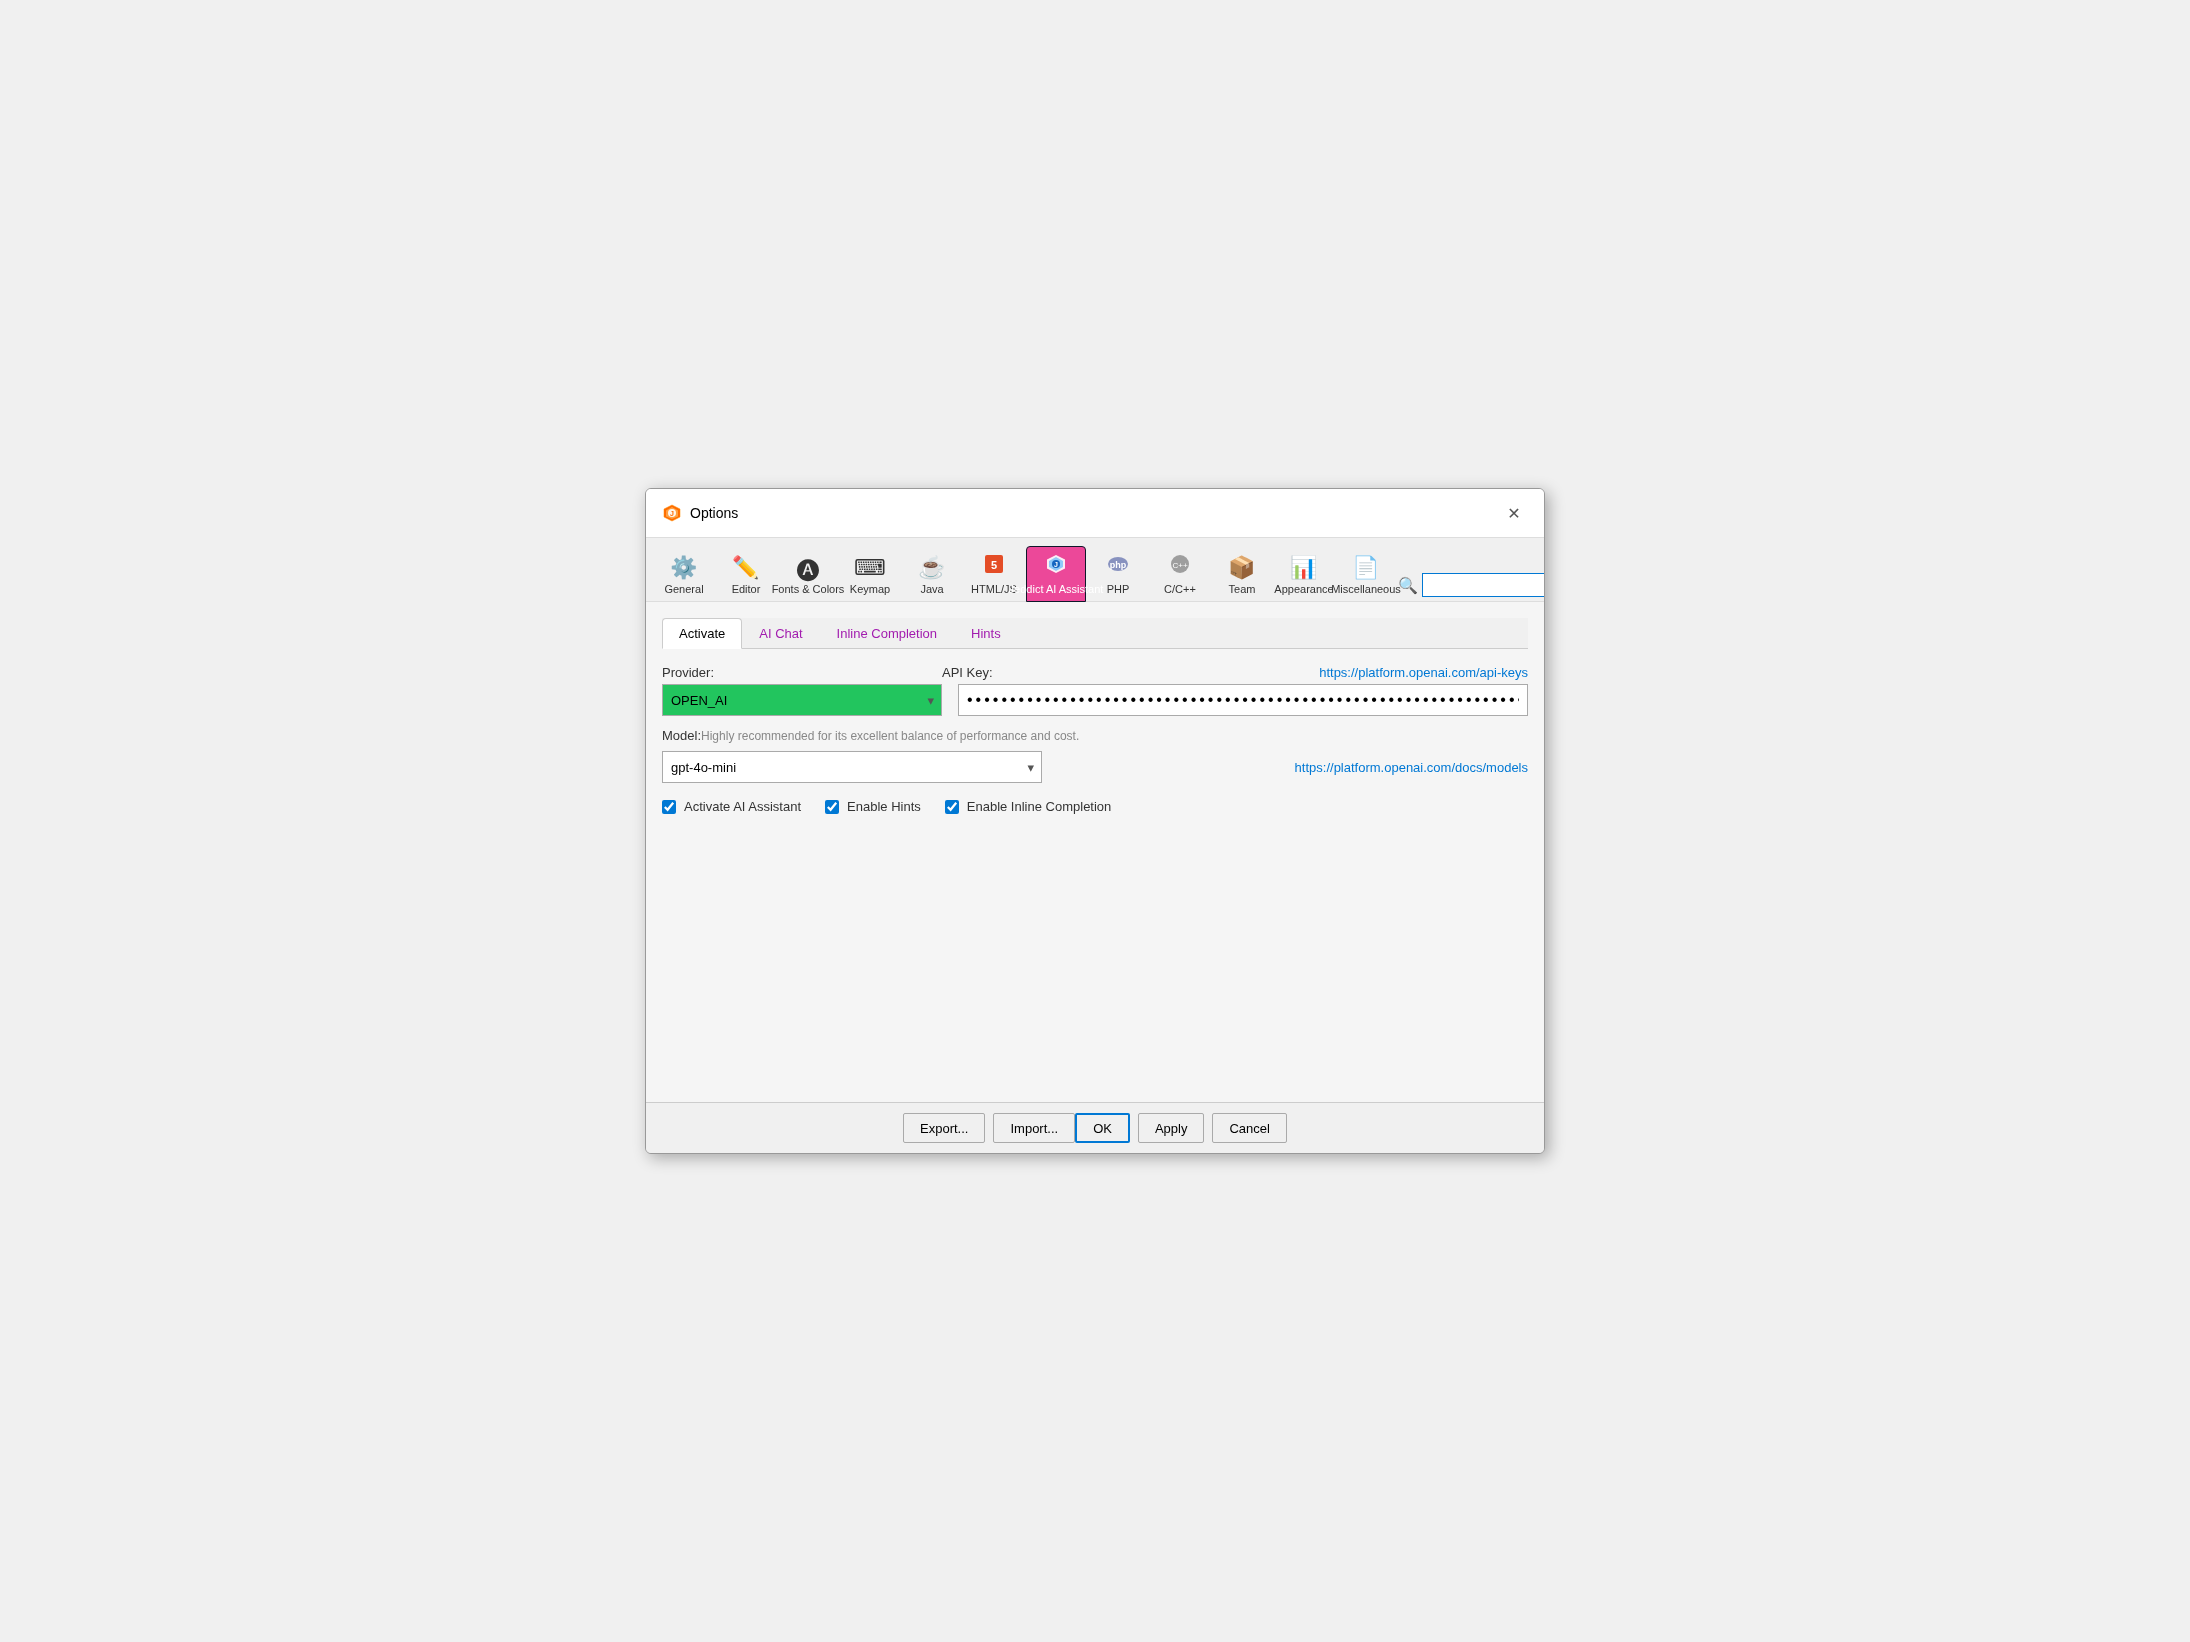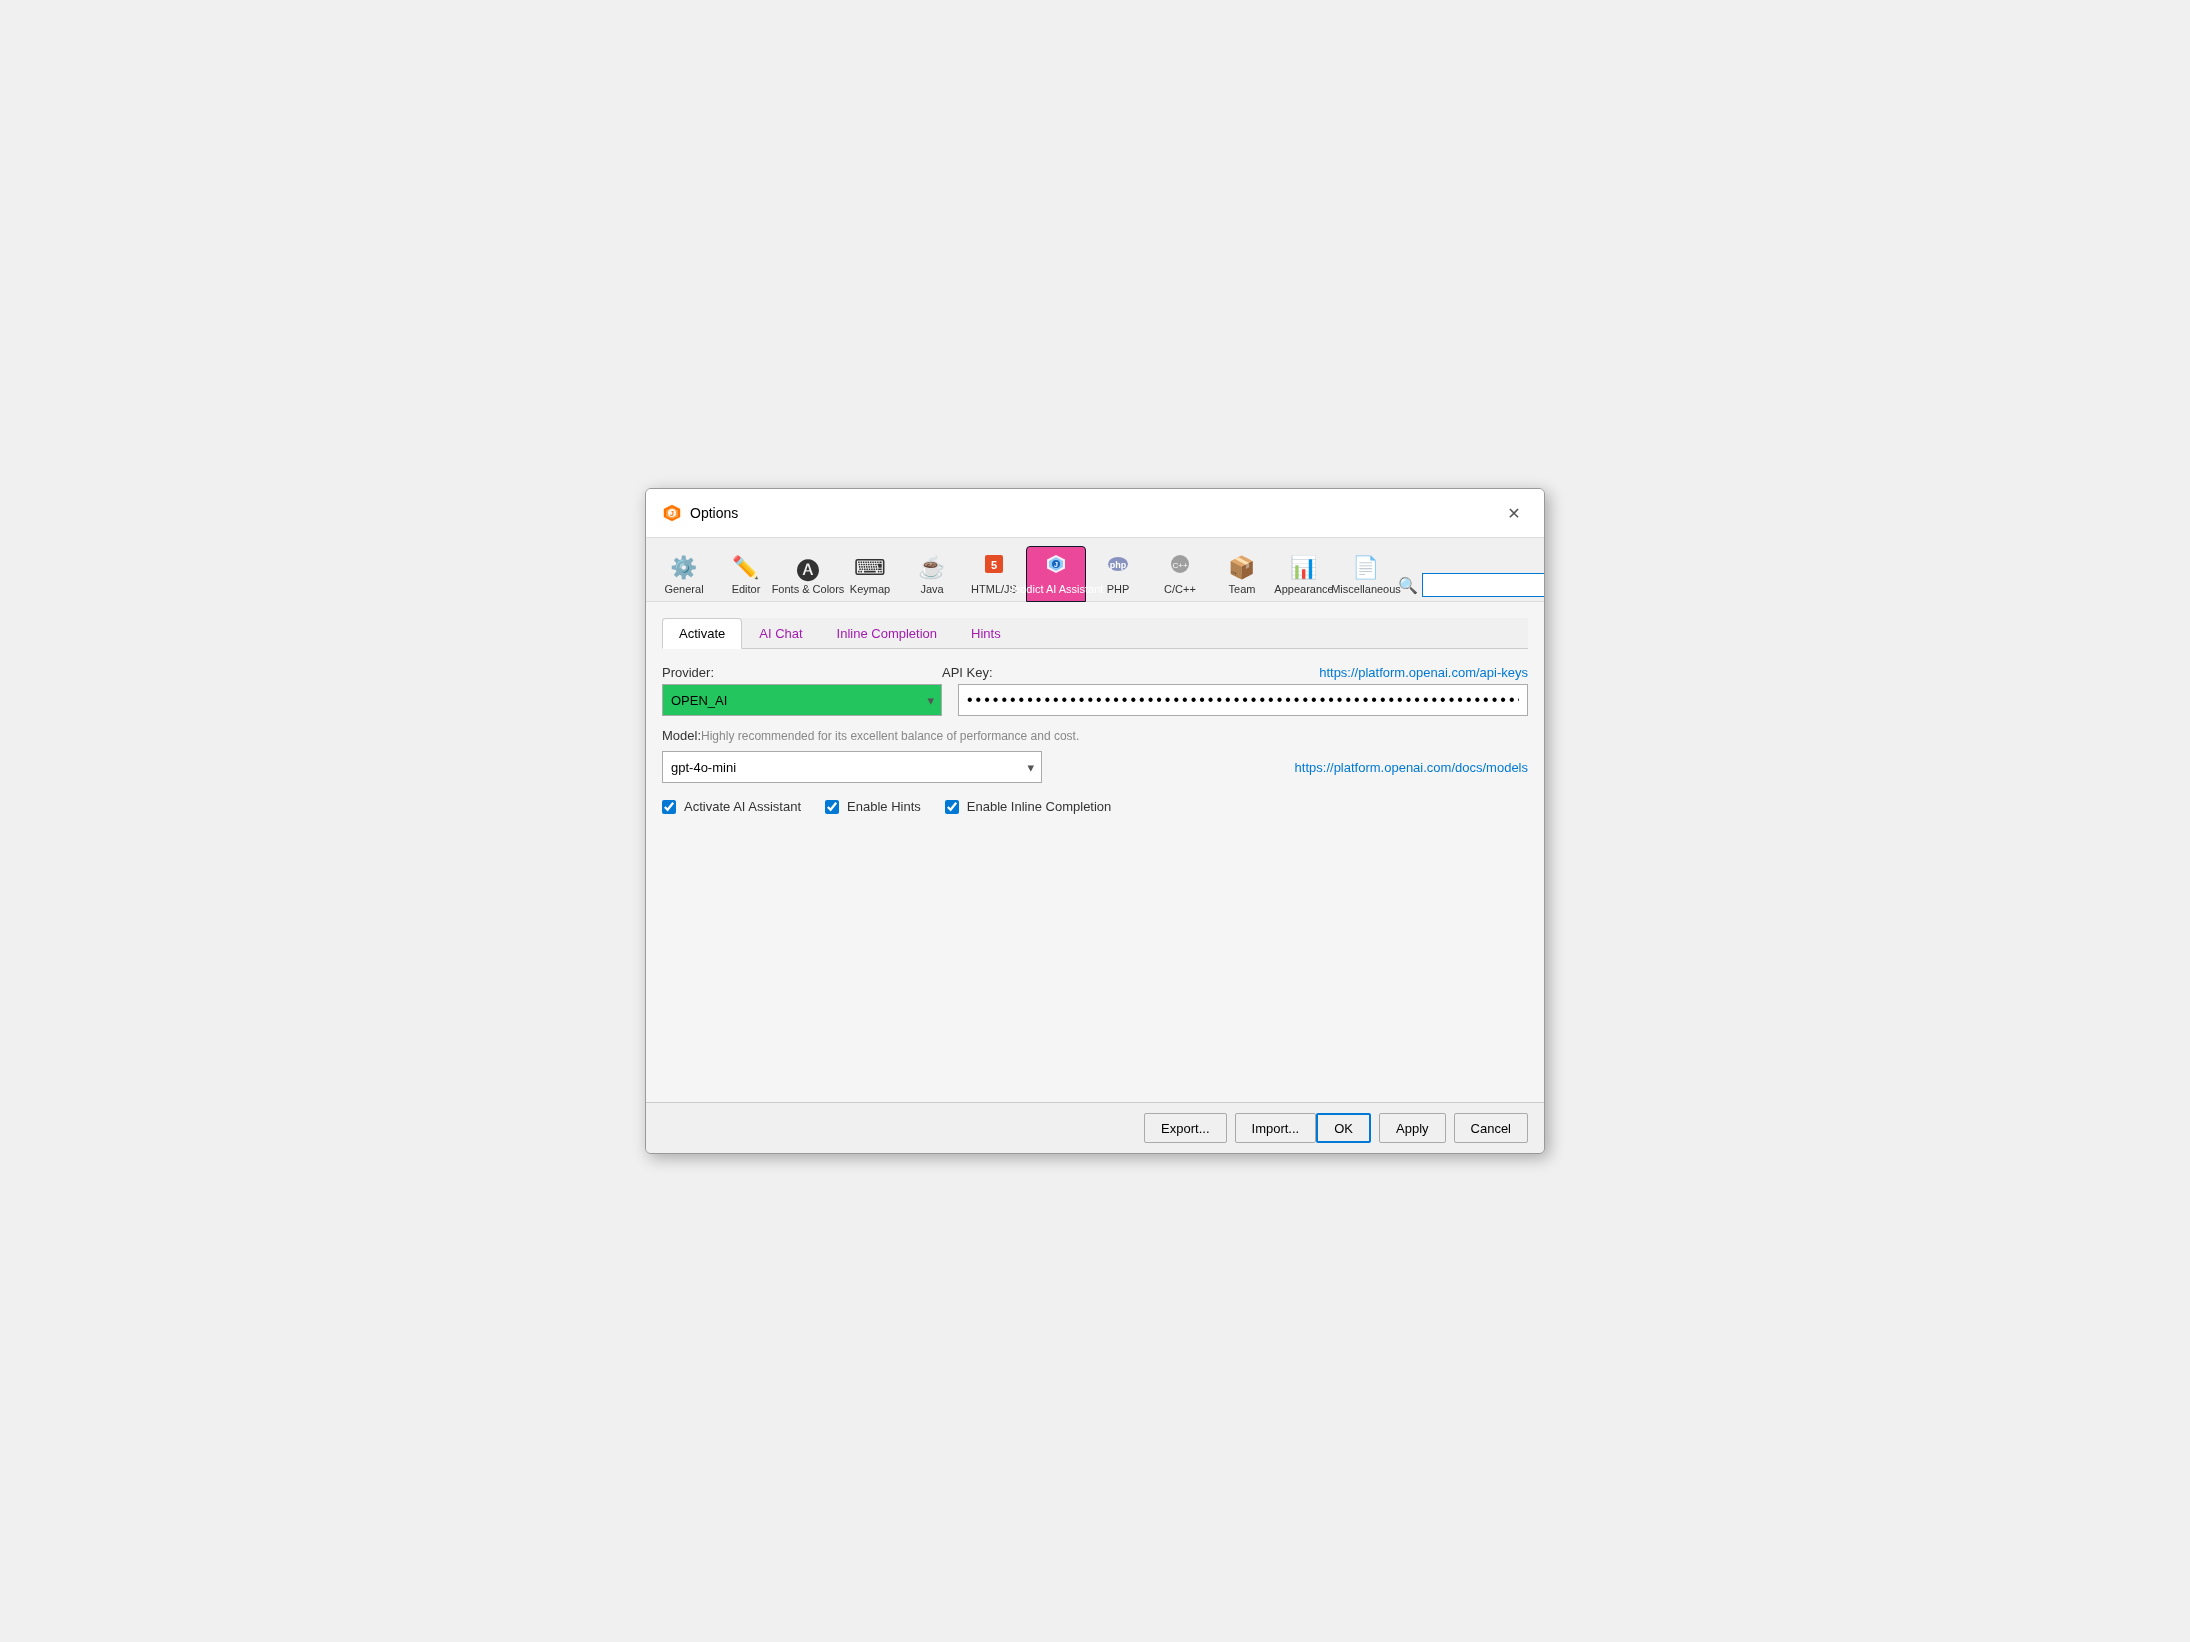--- a/index.html
+++ b/index.html
@@ -237,21 +237,21 @@
       accent-color: #0078d4;
     }
 
     
     .bottom-bar {
       border-top: 1px solid #ccc;
       background: #f0f0f0;
       padding: 10px 16px;
       display: flex;
       align-items: center;
-      justify-content: flex-end;
+      justify-content: center;
     }
     .bottom-left { display: flex; gap: 8px; }
     .bottom-right { display: flex; gap: 8px; }
 
     .btn {
       height: 30px;
       padding: 0 16px;
       font-size: 13px;
       cursor: pointer;
       border: 1px solid #aaa;

